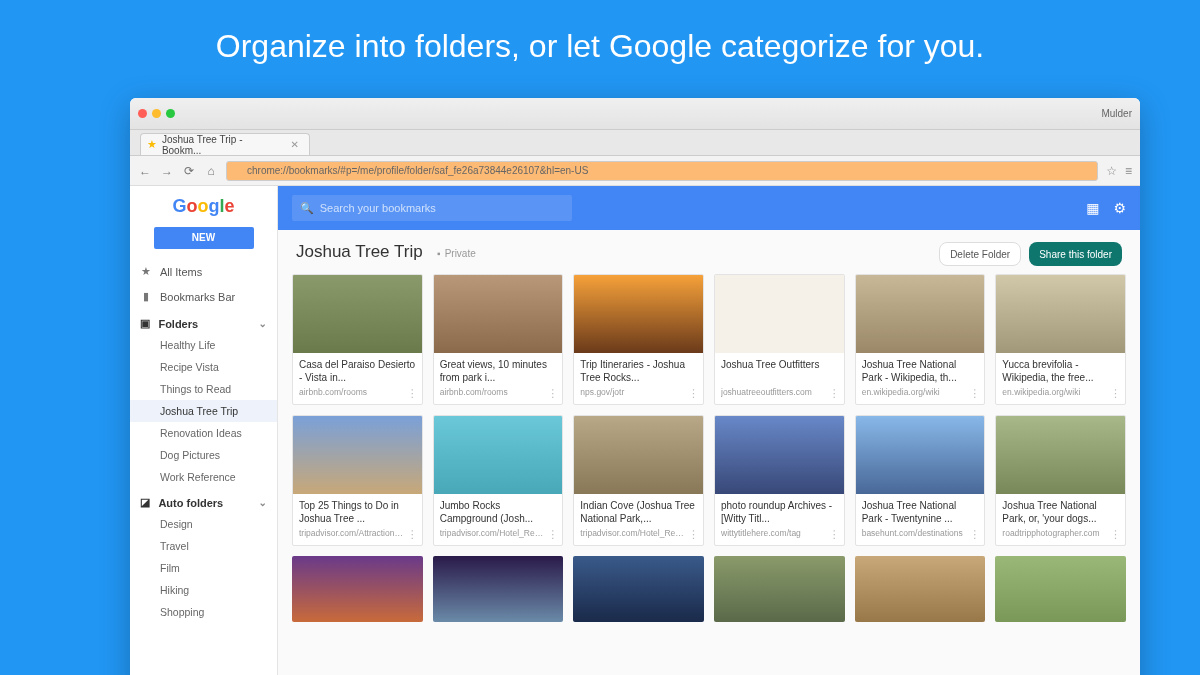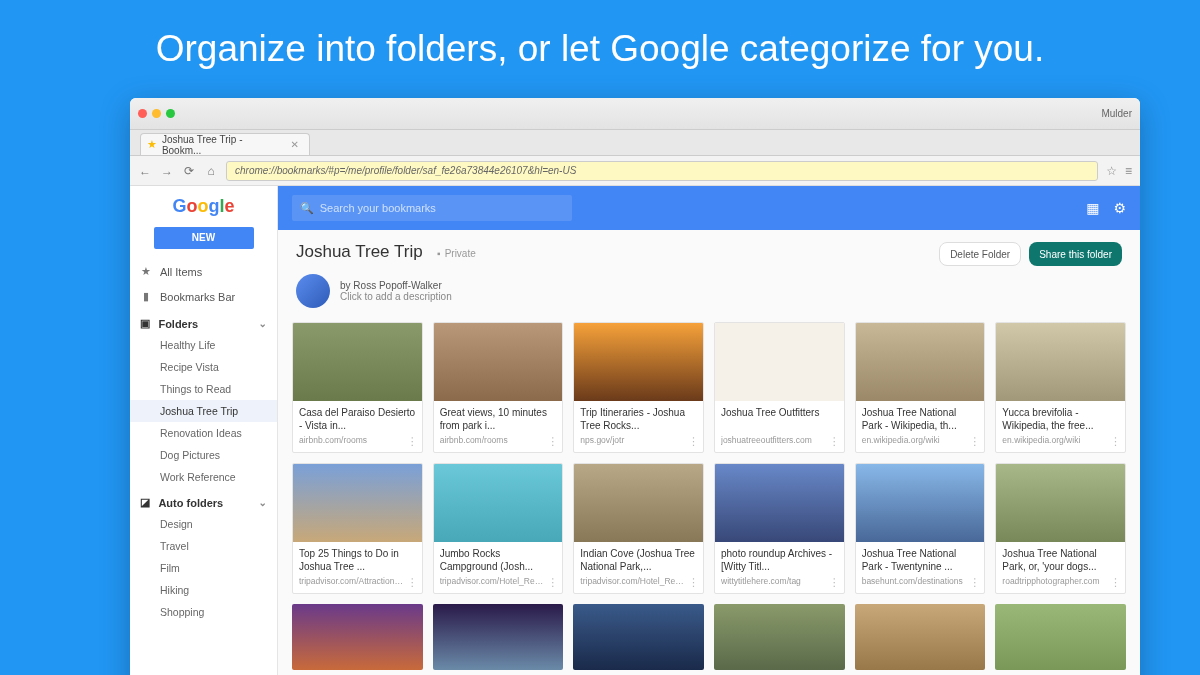--- a/index.html
+++ b/index.html
@@ -6,21 +6,21 @@
   body {
     width: 1200px;
     height: 675px;
     background: #2196f3;
     font-family: Arial, Helvetica, sans-serif;
     overflow: hidden;
     position: relative;
   }
   .headline {
     color: #fff;
-    font-size: 37px;
+    font-size: 32px;
     font-weight: 300;
     text-align: center;
     padding-top: 28px;
   }
   .browser {
     position: absolute;
     top: 98px;
     left: 130px;
     width: 1010px;
     height: 600px;
@@ -76,29 +76,28 @@
     border-bottom:1px solid #ddd;
     display:flex;
     align-items:center;
     padding:0 8px;
     gap:8px;
   }
   .navicon { color:#777; font-size:12px; width:14px; text-align:center;}
   .urlfield {
     flex:1;
     height:20px;
-    background:#fef9c3;
+    background:#fdba74;
     border:1px solid #ccc;
     border-radius:3px;
     font-size:10px;
     color:#666;
-    padding:0 8px;
-    display:flex;
-    align-items:center;
-    font-style:italic;
+    padding:0 20px;
+    display:flex;
+    align-items:center;
   }
   .urlend { display:flex; gap:8px; color:#888; font-size:12px;}
   
   .app { display:flex; height: calc(100% - 76px); }
   .sidebar {
     width: 148px;
     border-right:1px solid #e5e5e5;
     background:#fff;
     font-size:11px;
     color:#555;
@@ -310,30 +309,20 @@
             <span>▪</span>
             <span>Private</span>
           </span>
         </div>
         <div class="headbtns">
           <div class="btn ghost">Delete Folder</div>
           <div class="btn primary">Share this folder</div>
         </div>
       </div>
 
-      <div class="author">
-        <div class="avatar"></div>
-        <div class="meta">
-          <div class="by">
-            <span>by</span>
-            <span>Ross Popoff-Walker</span>
-          </div>
-          <div>Click to add a description</div>
-        </div>
-      </div>
 
       <div class="grid" id="grid-row1">
           <div class="card">
             <div class="thumb" style="background: linear-gradient(rgb(138, 154, 106), rgb(107, 122, 74));"></div>
             <div class="cardbody">
               <div class="cardtitle">Casa del Paraiso Desierto - Vista in...</div>
               <div class="cardurl">airbnb.com/rooms</div>
               <div class="kebab">⋮</div>
             </div>
           </div>

